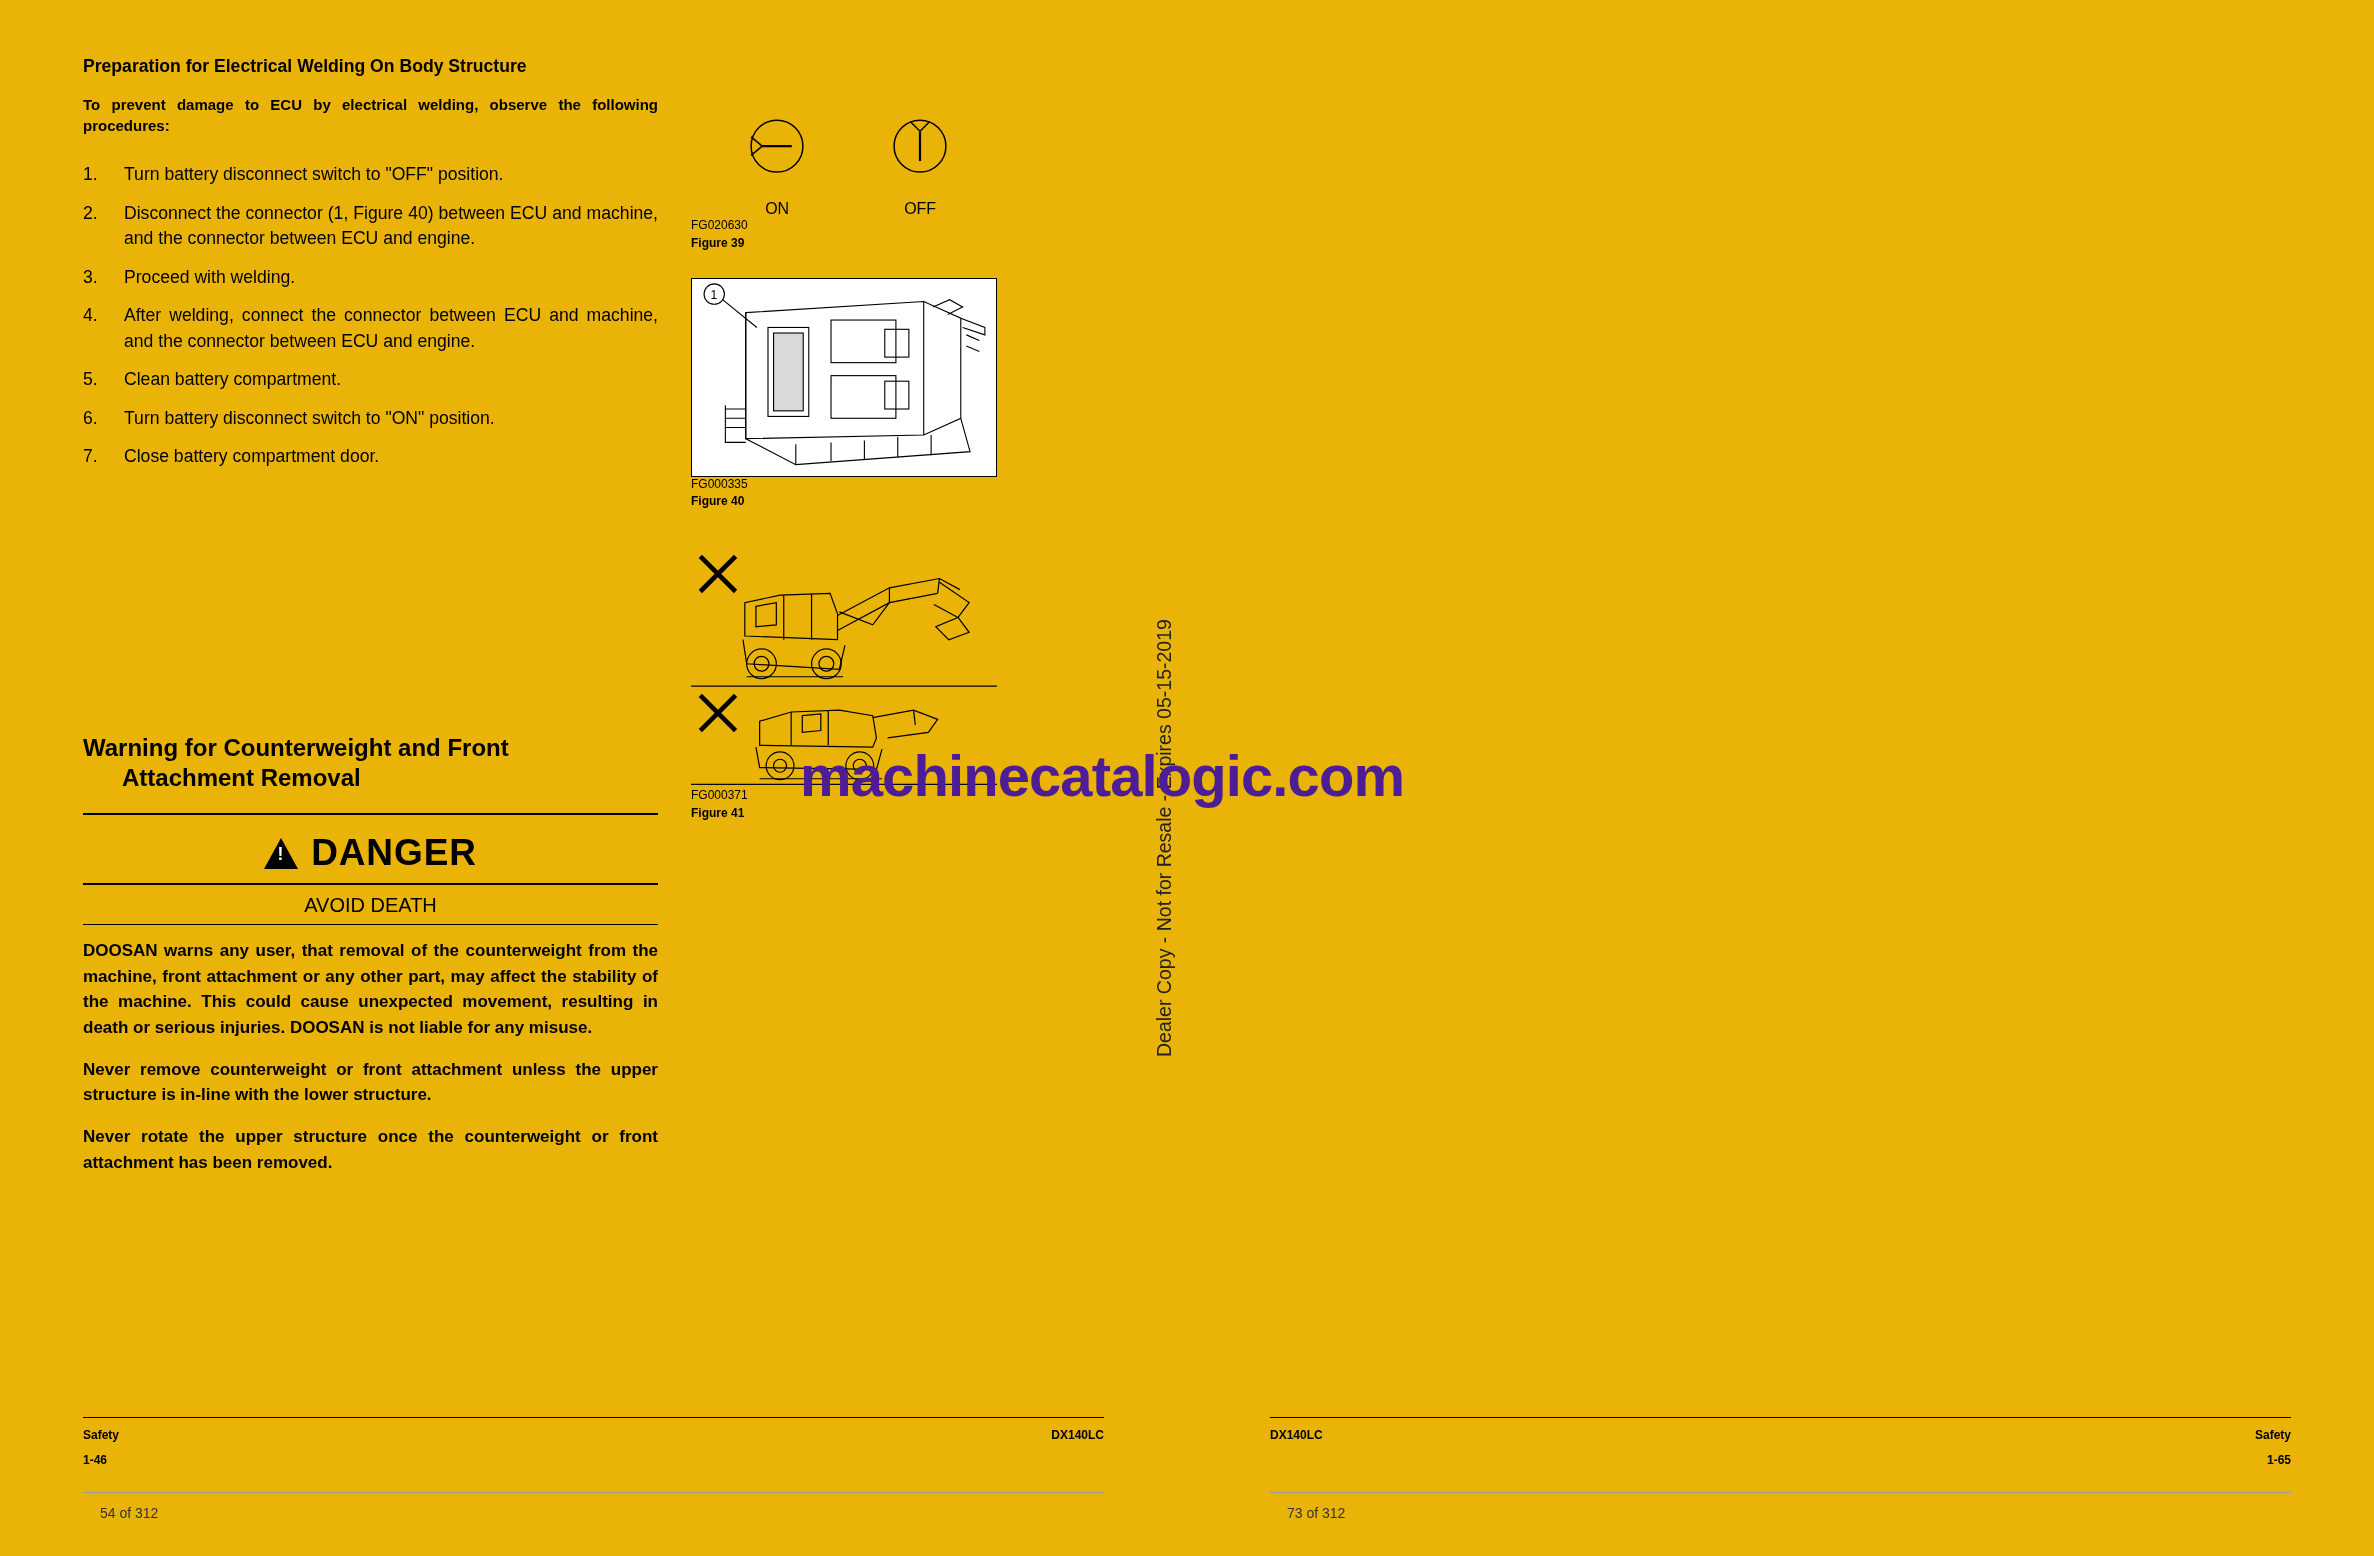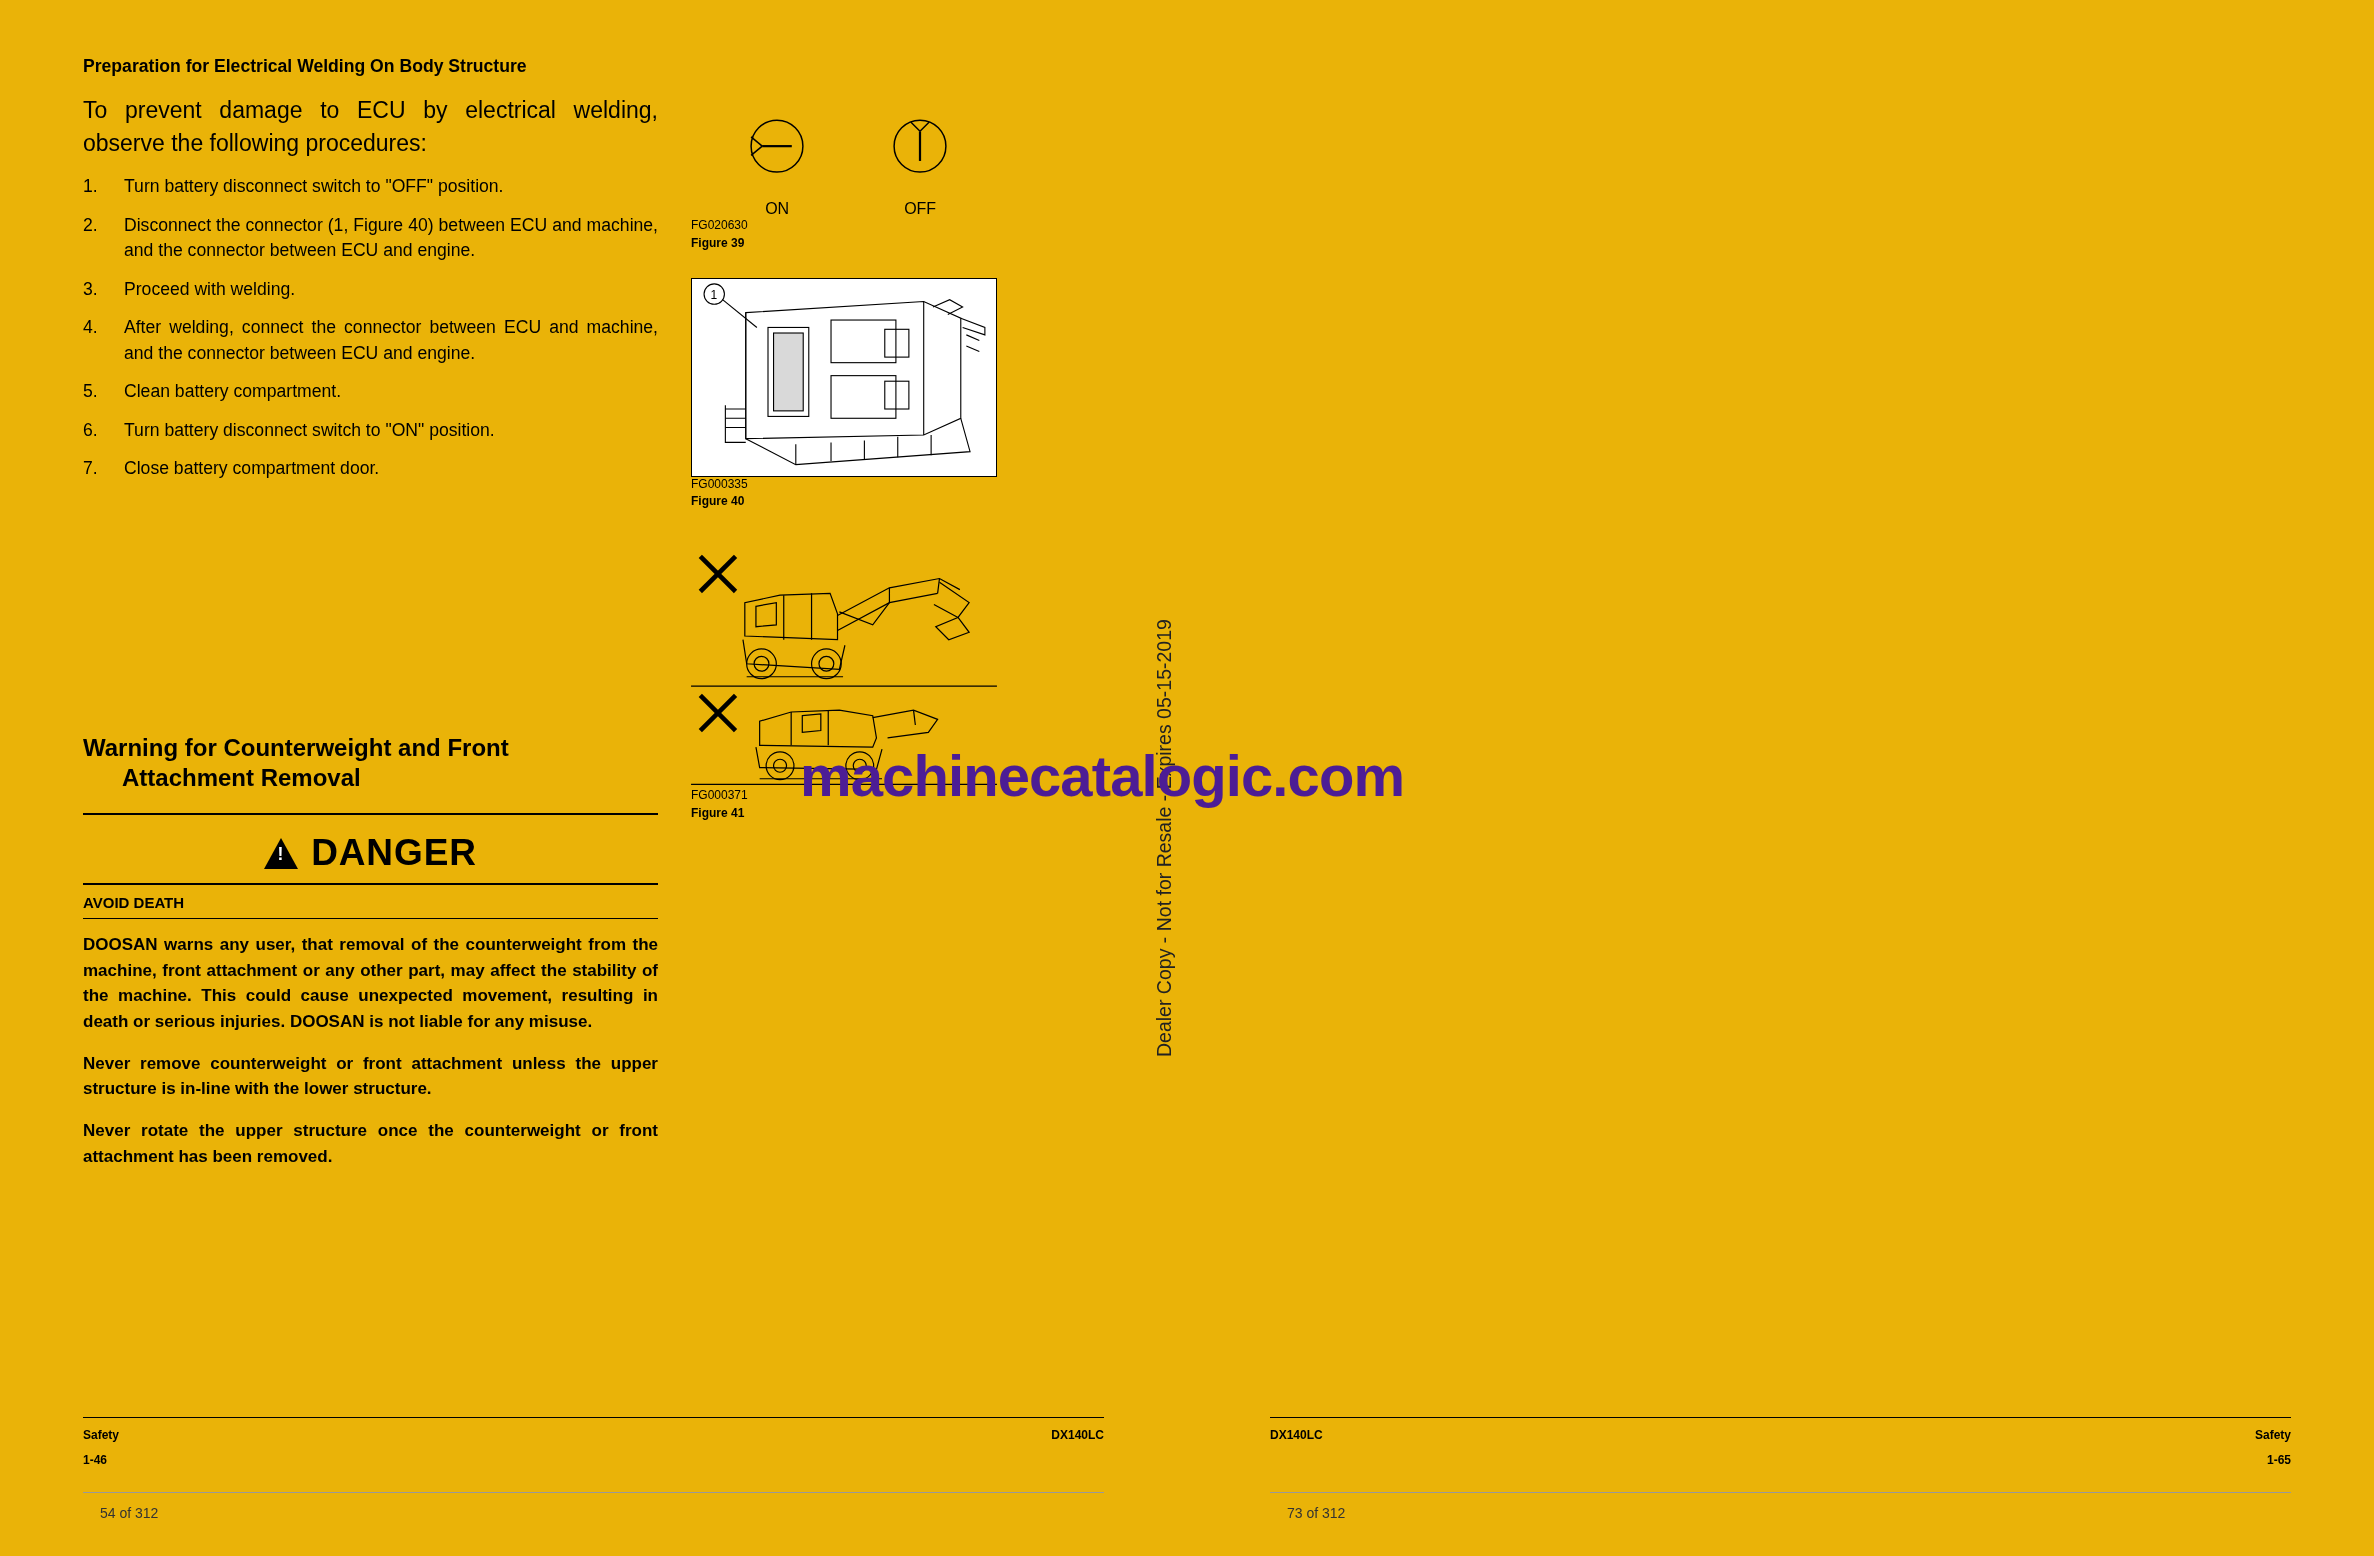--- a/index.html
+++ b/index.html
@@ -22,22 +22,23 @@
 
   
   .lcol {
     position: absolute;
     left: 83px; top: 56px; width: 575px;
   }
   h2.sec-title {
     font-size: 17.6px; font-weight: bold; margin: 0 0 16.7px 0;
   }
   p.body {
-    font-size: 23px; line-height: 1.45; margin: 0 0 14px 0;
+    font-size: 15px; line-height: 1.45; margin: 0 0 25px 0;
     text-align: justify;
+    font-weight: bold;
   }
   ol.steps { margin: 0; padding: 0; list-style: none; }
   ol.steps li {
     display: flex; font-size: 17.6px; line-height: 1.45;
     margin-bottom: 13px;
   }
   ol.steps li .num { width: 41px; flex: 0 0 41px; }
   ol.steps li .txt { flex: 1; text-align: justify; }
 
   
@@ -59,21 +60,21 @@
     border-bottom: 31px solid #000;
     position: relative;
   }
   .tri::after {
     content: "!";
     position: absolute; left: -3.7px; top: 8.3px;
     color: #fff; font-size: 17.6px; font-weight: bold; line-height: 1;
   }
   .rule-mid { border-top: 2.8px solid #000; }
   .avoid {
-    font-size: 15px; font-weight: bold; padding: 8.3px 0 7.4px 0;
+    text-align:center; font-size: 20px; font-weight: normal; padding: 8.3px 0 7.4px 0;
   }
   .rule-thin { border-top: 1.9px solid #000; margin-bottom: 13px;}
   p.danger-body {
     font-size: 17px; font-weight: bold; line-height: 1.5; text-align: justify;
     margin: 0 0 16.7px 0;
   }
 
   
   .figcol { position: absolute; left: 691px; top: 111px; width: 306px; }
   .fig-caption { font-size: 12px; font-weight: bold; margin-top: 3.7px; }

